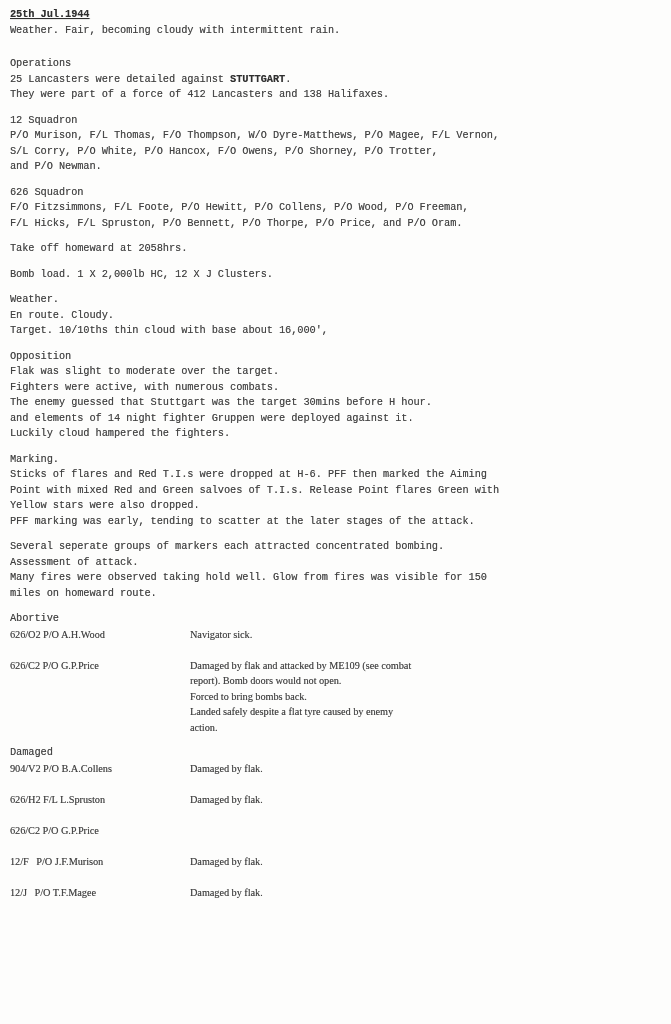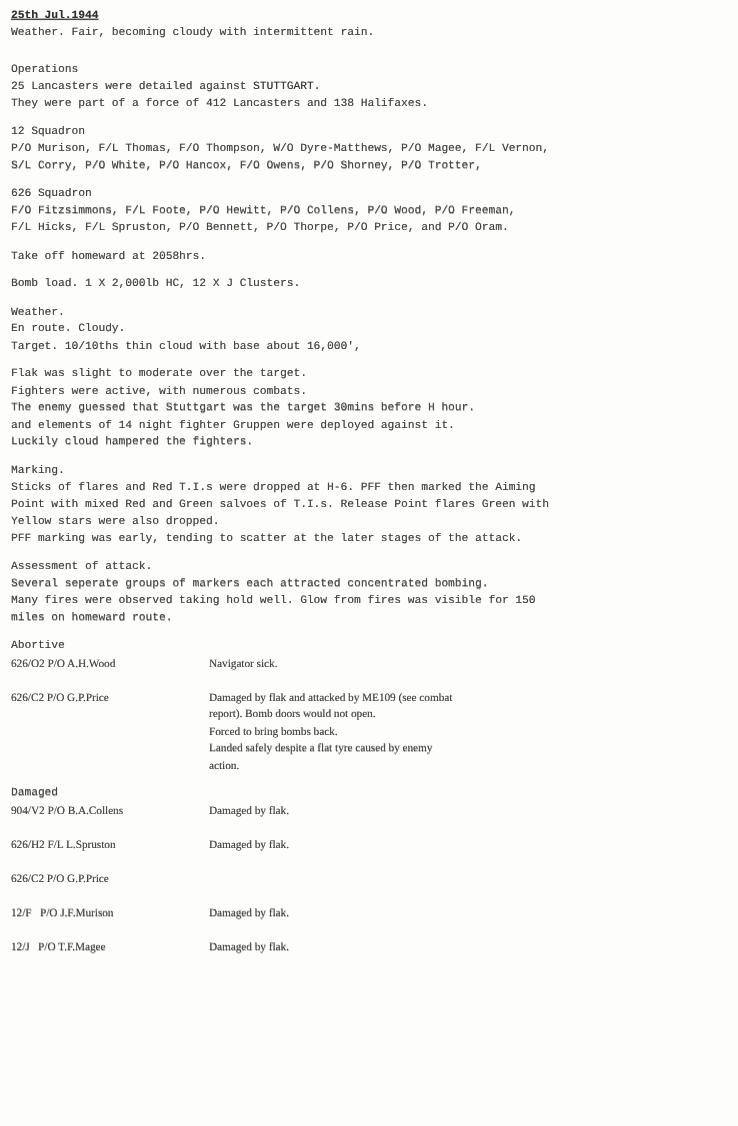--- a/index.html
+++ b/index.html
@@ -27,21 +27,21 @@
   .line { white-space: pre; }
   .section { margin-top: 10px; }
   .gap-lg { margin-top: 18px; }
   .date-heading {
     font-weight: bold;
     text-decoration: underline;
     color: #2f2f2f;
     white-space: pre;
   }
   .bold-inline {
-    font-weight: normal;
+    font-weight: bold;
     color: #2f2f2f;
   }
   .entries .entry + .entry { margin-top: 15.5px; }
   .entry { display: flex; font-family: Liberation Serif, serif; }
   .entry-id {
     flex: 0 0 180px;
     width: 180px;
     white-space: pre;
   }
   .entry-notes { white-space: pre; }
@@ -57,20 +57,21 @@
   <div class="section gap-lg">
     <div class="line">Operations</div>
     <div class="line"><span>25 Lancasters were detailed against </span><span class="bold-inline">STUTTGART</span><span>.</span></div>
     <div class="line">They were part of a force of 412 Lancasters and 138 Halifaxes.</div>
   </div>
 
   <div class="section">
     <div class="line">12 Squadron</div>
     <div class="line">P/O Murison, F/L Thomas, F/O Thompson, W/O Dyre-Matthews, P/O Magee, F/L Vernon,</div>
     <div class="line">S/L Corry, P/O White, P/O Hancox, F/O Owens, P/O Shorney, P/O Trotter,</div>
+    <div class="line">and P/O Newman.</div>
   </div>
 
   <div class="section">
     <div class="line">626 Squadron</div>
     <div class="line">F/O Fitzsimmons, F/L Foote, P/O Hewitt, P/O Collens, P/O Wood, P/O Freeman,</div>
     <div class="line">F/L Hicks, F/L Spruston, P/O Bennett, P/O Thorpe, P/O Price, and P/O Oram.</div>
   </div>
 
   <div class="section">
     <div class="line">Take off homeward at 2058hrs.</div>
@@ -80,38 +81,39 @@
     <div class="line">Bomb load. 1 X 2,000lb HC, 12 X J Clusters.</div>
   </div>
 
   <div class="section">
     <div class="line">Weather.</div>
     <div class="line">En route. Cloudy.</div>
     <div class="line">Target. 10/10ths thin cloud with base about 16,000',</div>
   </div>
 
   <div class="section">
+    <div class="line">Opposition</div>
     <div class="line">Flak was slight to moderate over the target.</div>
     <div class="line">Fighters were active, with numerous combats.</div>
     <div class="line">The enemy guessed that Stuttgart was the target 30mins before H hour.</div>
     <div class="line">and elements of 14 night fighter Gruppen were deployed against it.</div>
     <div class="line">Luckily cloud hampered the fighters.</div>
   </div>
 
   <div class="section">
     <div class="line">Marking.</div>
     <div class="line">Sticks of flares and Red T.I.s were dropped at H-6. PFF then marked the Aiming</div>
     <div class="line">Point with mixed Red and Green salvoes of T.I.s. Release Point flares Green with</div>
     <div class="line">Yellow stars were also dropped.</div>
     <div class="line">PFF marking was early, tending to scatter at the later stages of the attack.</div>
   </div>
 
   <div class="section">
+    <div class="line">Several seperate groups of markers each attracted concentrated bombing.</div>
     <div class="line">Assessment of attack.</div>
-    <div class="line">Several seperate groups of markers each attracted concentrated bombing.</div>
     <div class="line">Many fires were observed taking hold well. Glow from fires was visible for 150</div>
     <div class="line">miles on homeward route.</div>
   </div>
 
   <div class="section entries">
     <div class="line">Abortive</div>
     <div class="entry">
       <div class="entry-id">626/O2 P/O A.H.Wood</div>
       <div class="entry-notes">Navigator sick.</div>
     </div>

